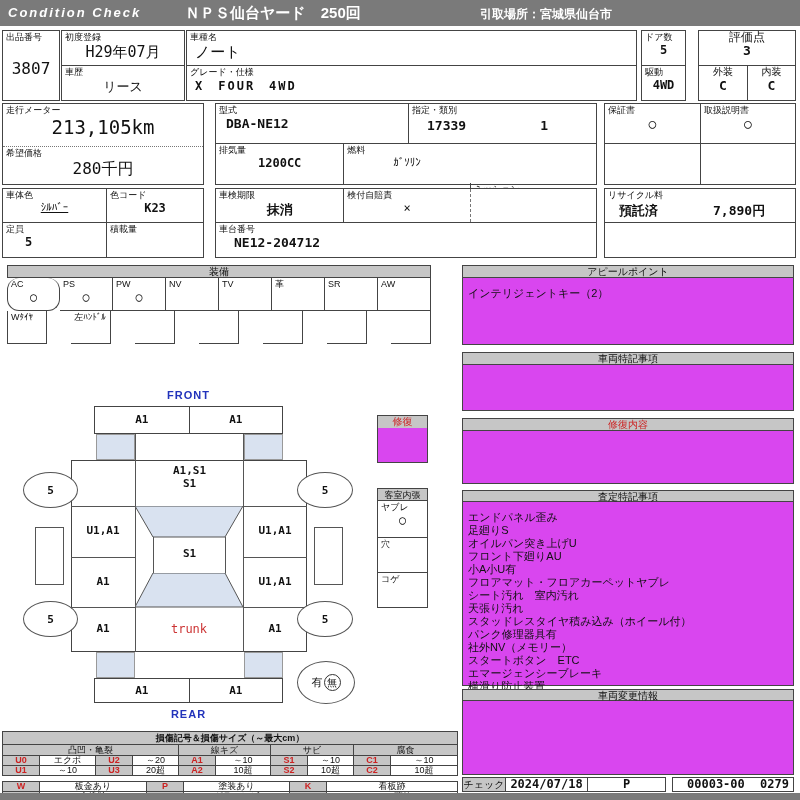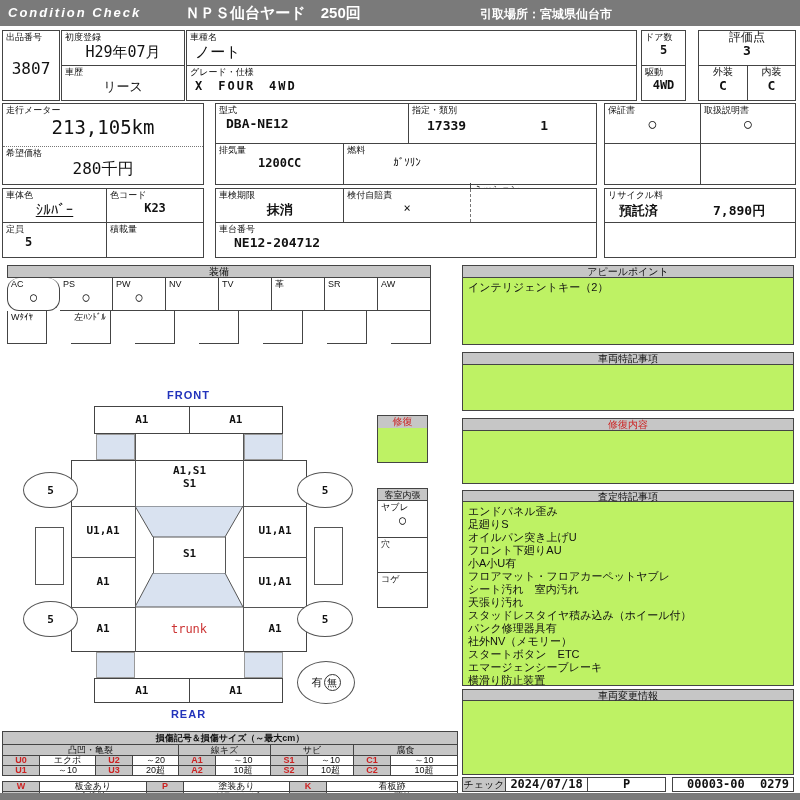--- a/index.html
+++ b/index.html
@@ -11,22 +11,22 @@
   }
   .abs { position:absolute; }
   .b  { border:1px solid #444; background:#fff; }
   .lbl { font-size:9px; line-height:10px; padding:1px 3px; color:#111; text-align:left; }
   .lblc { font-size:9px; line-height:10px; padding:1px 0; color:#111; text-align:center; }
   .val { text-align:center; font-family:"DejaVu Sans Mono","Liberation Mono",monospace; }
   .valL { text-align:left; font-family:"DejaVu Sans Mono","Liberation Mono",monospace; }
   .hdr { background:#c6c6c6; border:1px solid #444; text-align:center;
          font-size:10px; line-height:12px; font-weight:bold; color:#111; }
   .hdr.red { color:#cc2222; }
-  .panelbox { border:1px solid #444; border-top:none; background:#bef264;
-              font-size:11px; line-height:13px; padding:3px 5px; white-space:pre-line; }
+  .panelbox { border:1px solid #444; border-top:none; background:#d946ef;
+              font-size:11px; line-height:13px; padding:9px 5px; white-space:pre-line; }
   .topbar { background:#7a7a7a; color:#fff; }
   .row { display:flex; height:100%; }
   .cell { position:relative; height:100%; }
   .cell + .cell { border-left:1px solid #444; }
   .wheel { border:1px solid #555; border-radius:50%; background:#fff; display:flex;
            align-items:center; justify-content:center; font-size:11px; font-weight:bold;
            font-family:"DejaVu Sans Mono",monospace; }
   .shade { background:#d9e2f0; border:1px solid #999; }
   .hline { border-top:1px solid #555; height:0; }
   .vline { border-left:1px solid #555; width:0; }
@@ -162,21 +162,21 @@
     <div class="row" style="height:40px;">
       <div class="cell" style="width:50%;"></div>
       <div class="cell" style="width:50%;"></div>
     </div>
   </div>
 
   <div class="abs b" style="left:2px;top:188px;width:202px;height:70px;">
     <div class="row" style="height:34px;border-bottom:1px solid #444;">
       <div class="cell" style="width:103px;">
         <div class="lbl">車体色</div>
-        <div class="val" style="font-size:15px;text-decoration:underline;">ｼﾙﾊﾞｰ</div>
+        <div class="val" style="font-size:11px;text-decoration:underline;">ｼﾙﾊﾞｰ</div>
       </div>
       <div class="cell" style="width:97px;">
         <div class="lbl">色コード</div>
         <div class="val" style="font-size:12px;font-weight:bold;">K23</div>
       </div>
     </div>
     <div class="row" style="height:34px;">
       <div class="cell" style="width:103px;">
         <div class="lbl">定員</div>
         <div class="valL" style="font-size:12px;font-weight:bold;padding-left:22px;">5</div>

